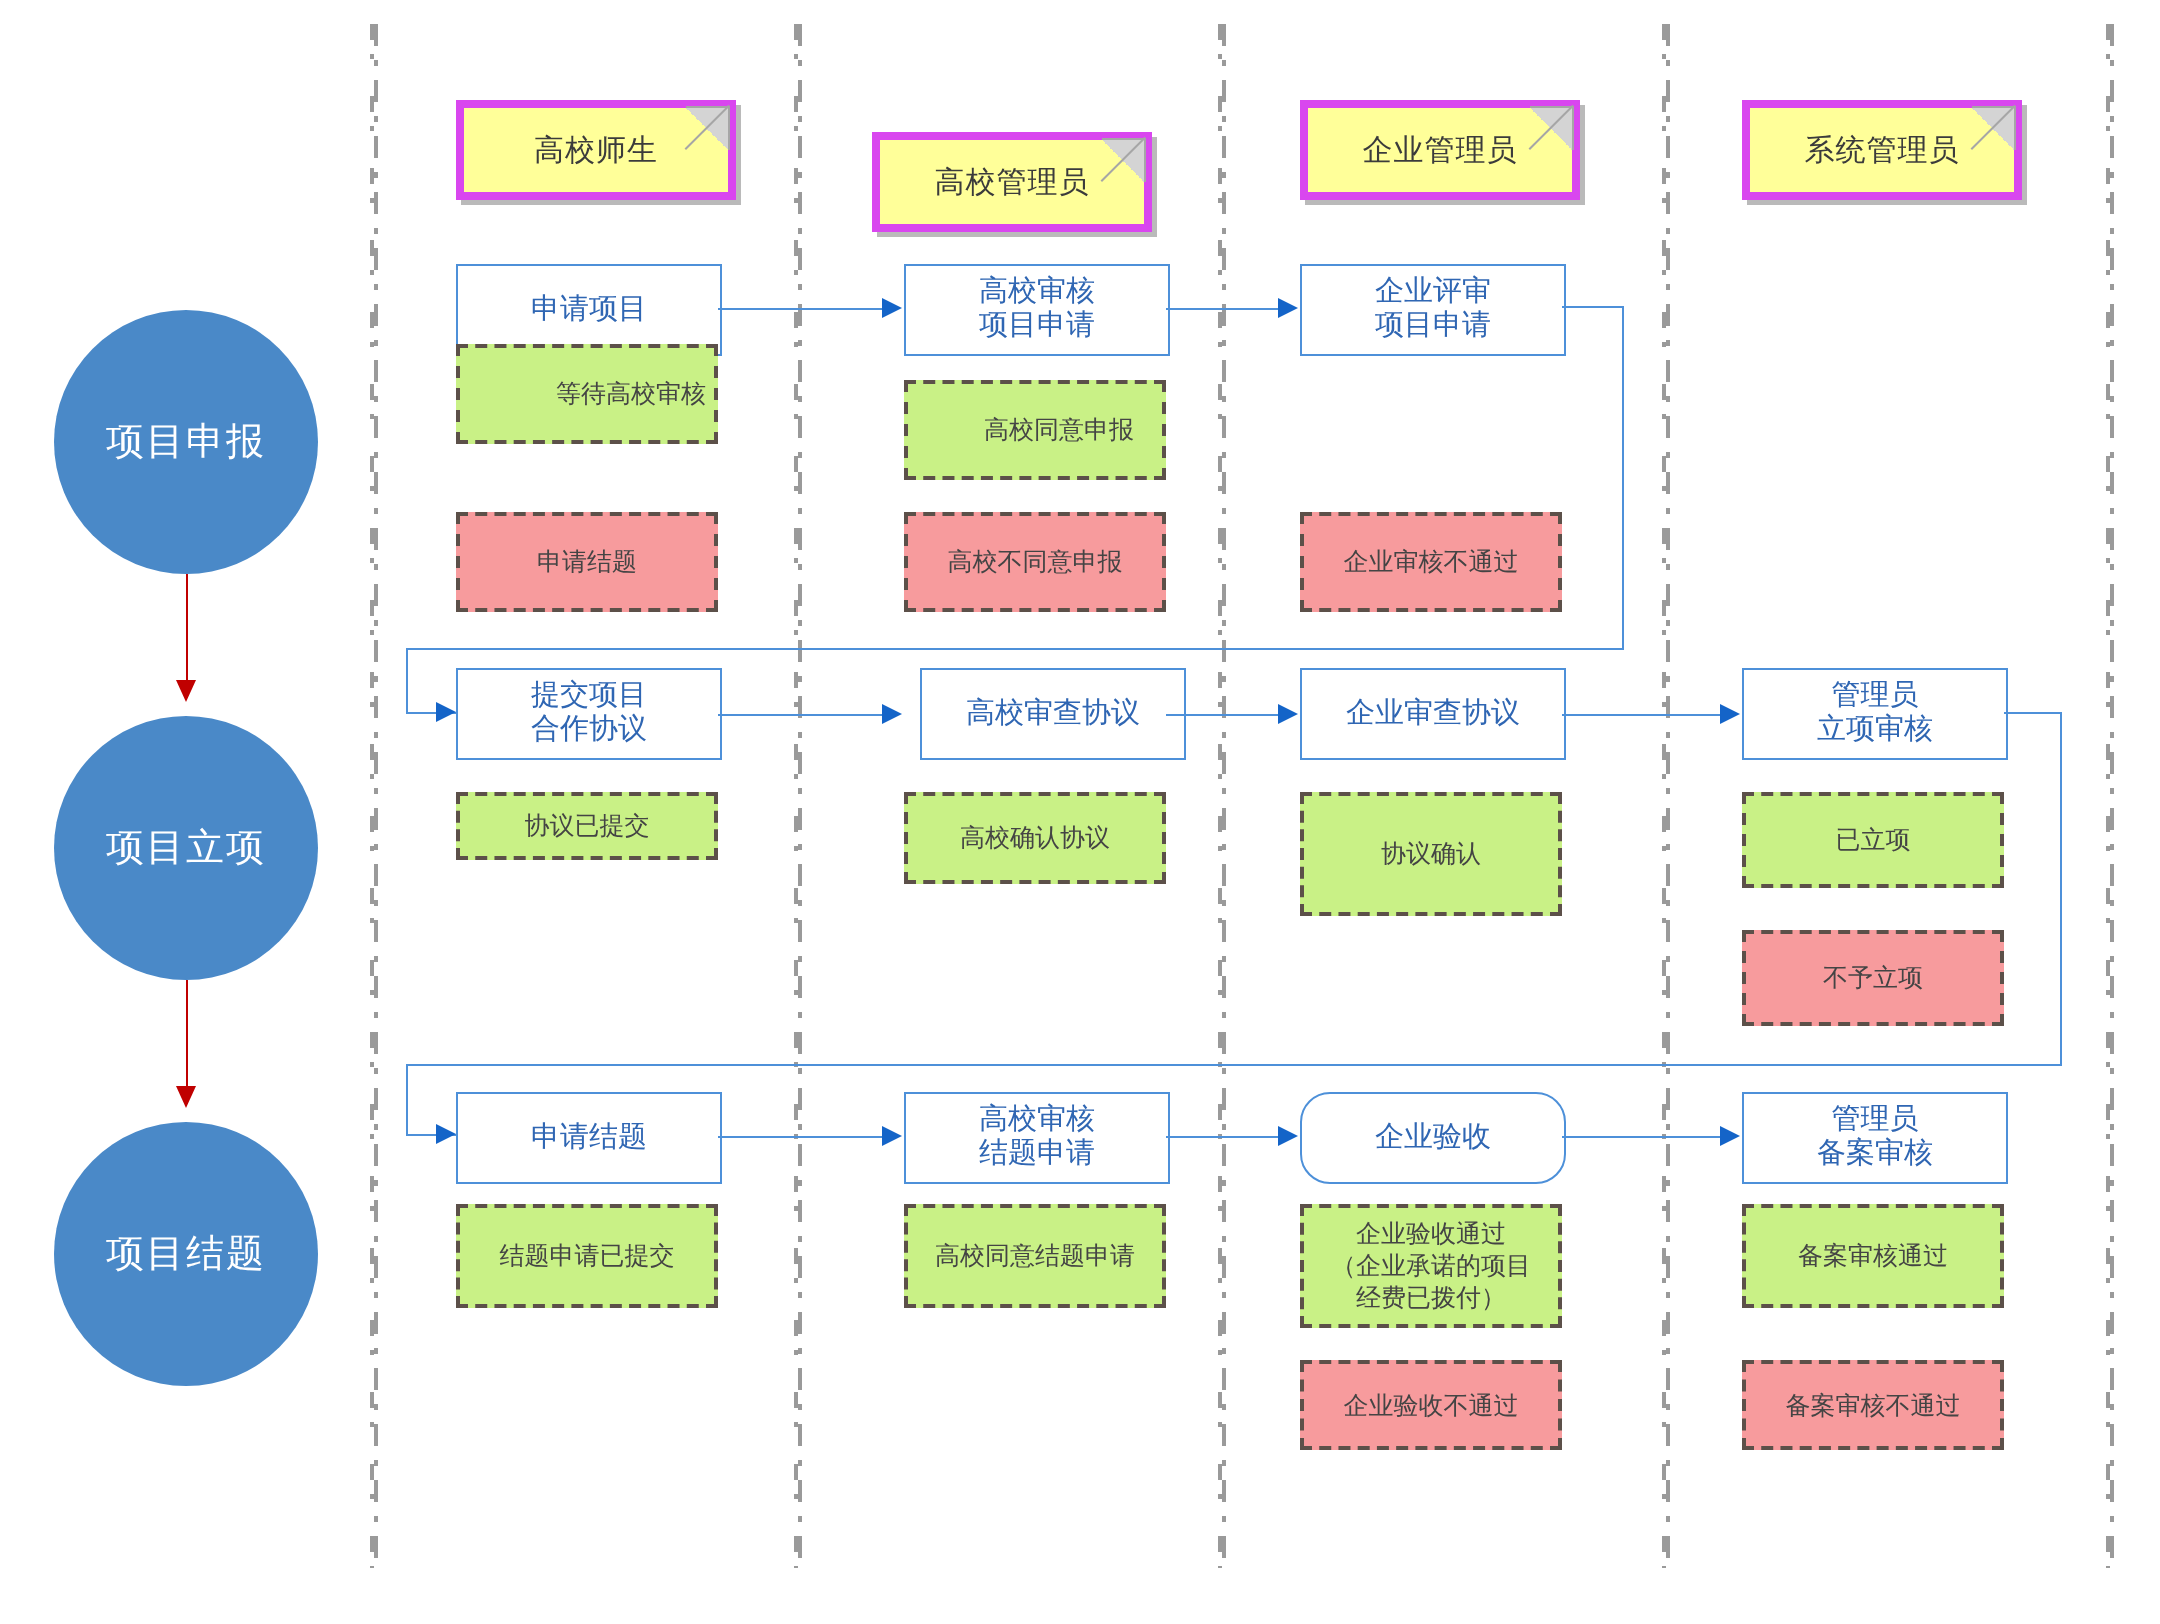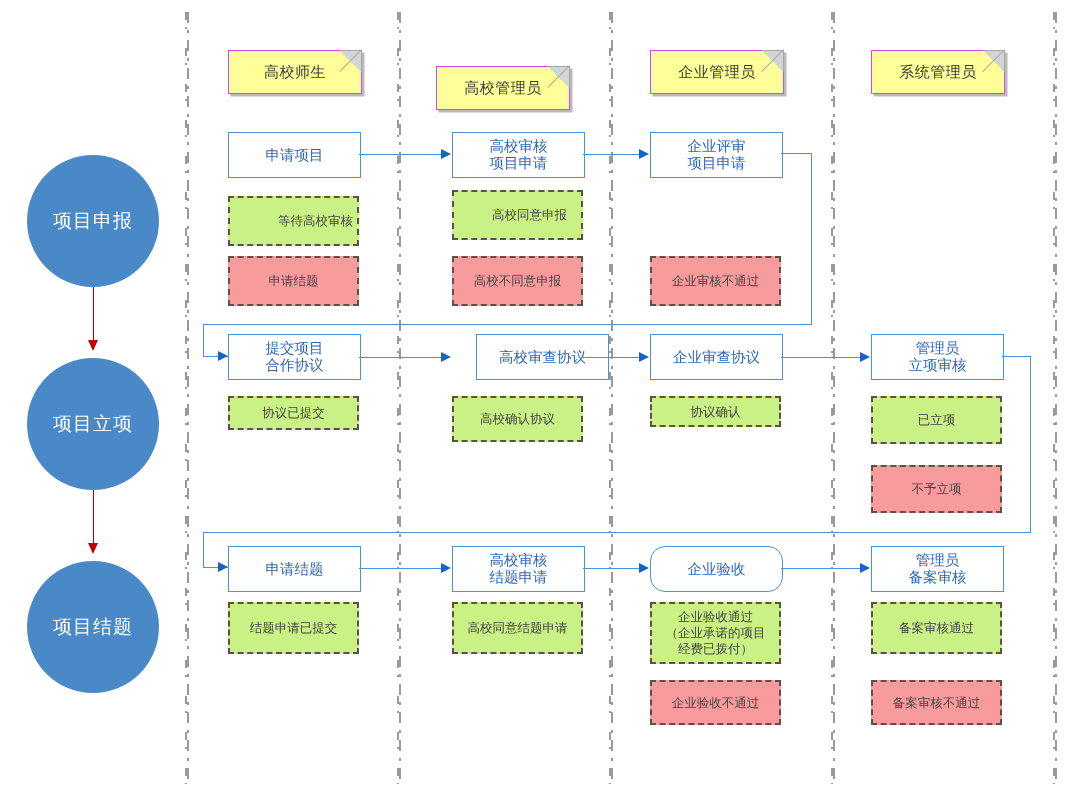--- a/index.html
+++ b/index.html
@@ -14,21 +14,21 @@
   .divider::before{
     content:"";position:absolute;left:-1.6px;top:0;width:1.6px;height:100%;
     background-image:linear-gradient(to bottom,#9a9a9a 22%,transparent 22%,transparent 42%,#9a9a9a 42%,#9a9a9a 48%,transparent 48%);
     background-size:100% 36px;
   }
   .divider{border-left:none;}
 
   
   .note{
     position:absolute;width:132px;height:42px;
-    background:#ffff99;border:1px solid #d946ef;
+    background:#ffff99;border:4px solid #d946ef;
     box-shadow:2.5px 2.5px 0 rgba(130,130,130,.55);
     display:flex;align-items:center;justify-content:center;
     font-size:15px;color:#3b3b3b;letter-spacing:.5px;
   }
   .note .fold{
     position:absolute;right:-1px;top:-1px;width:22px;height:22px;
     background:linear-gradient(225deg,#d4d4d4 0 50%,transparent 50%);
     border-top:1px solid #a6a6a6;border-right:1px solid #a6a6a6;
     box-sizing:border-box;
   }
@@ -119,21 +119,21 @@
   <div class="rline" style="left:93px;top:490px;height:62px;"></div>
   <div class="arrow-d" style="left:87.5px;top:543px;"></div>
 
   <div class="circle" style="left:27px;top:561px;">
     <span>项目结题</span>
   </div>
 
   <div class="pbox" style="left:228px;top:132px;">
     <span>申请项目</span>
   </div>
-  <div class="sbox ok" style="left:228px;top:196px;height:50px;padding-left:44px;">
+  <div class="sbox ok" style="left:228px;top:172px;height:50px;padding-left:44px;">
     <span>等待高校审核</span>
   </div>
   <div class="sbox no" style="left:228px;top:256px;height:50px;">
     <span>申请结题</span>
   </div>
 
   <div class="pbox" style="left:452px;top:132px;">
     <span>高校审核<br>项目申请</span>
   </div>
   <div class="sbox ok" style="left:452px;top:190px;height:50px;padding-left:24px;">
@@ -162,31 +162,31 @@
   <div class="hline" style="left:203px;top:356px;width:26px;"></div>
   <div class="arrow-r" style="left:218px;top:350.5px;"></div>
 
   <div class="pbox" style="left:228px;top:334px;">
     <span>提交项目<br>合作协议</span>
   </div>
   <div class="sbox ok" style="left:228px;top:396px;height:34px;">
     <span>协议已提交</span>
   </div>
 
-  <div class="pbox" style="left:476px;top:334px;align-items:center;">
+  <div class="pbox" style="left:460px;top:334px;align-items:center;">
     <span>高校审查协议</span>
   </div>
   <div class="sbox ok" style="left:452px;top:396px;height:46px;">
     <span>高校确认协议</span>
   </div>
 
   <div class="pbox" style="left:650px;top:334px;">
     <span>企业审查协议</span>
   </div>
-  <div class="sbox ok" style="left:650px;top:396px;height:31px;">
+  <div class="sbox ok" style="left:650px;top:396px;height:62px;">
     <span>协议确认</span>
   </div>
 
   <div class="pbox" style="left:871px;top:334px;">
     <span>管理员<br>立项审核</span>
   </div>
   <div class="sbox ok" style="left:871px;top:396px;height:48px;">
     <span>已立项</span>
   </div>
   <div class="sbox no" style="left:871px;top:465px;height:48px;">

